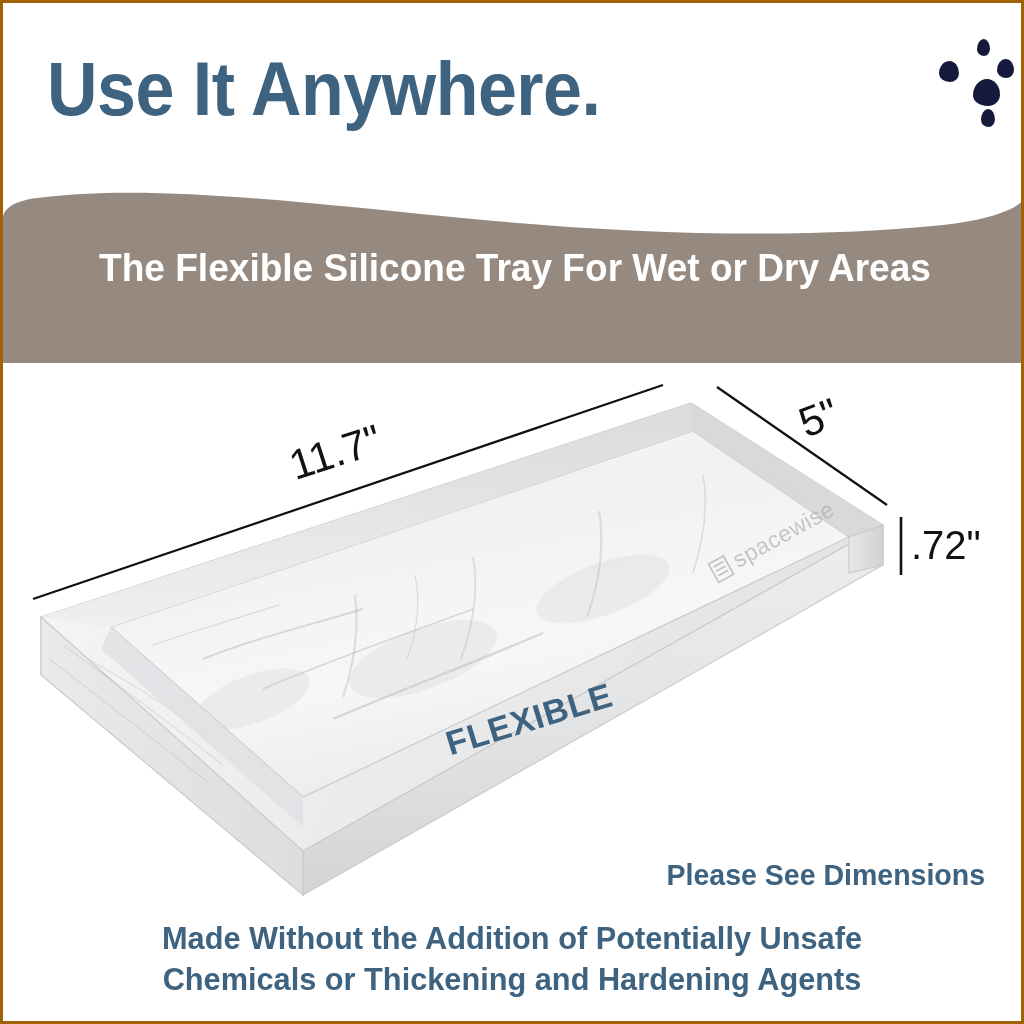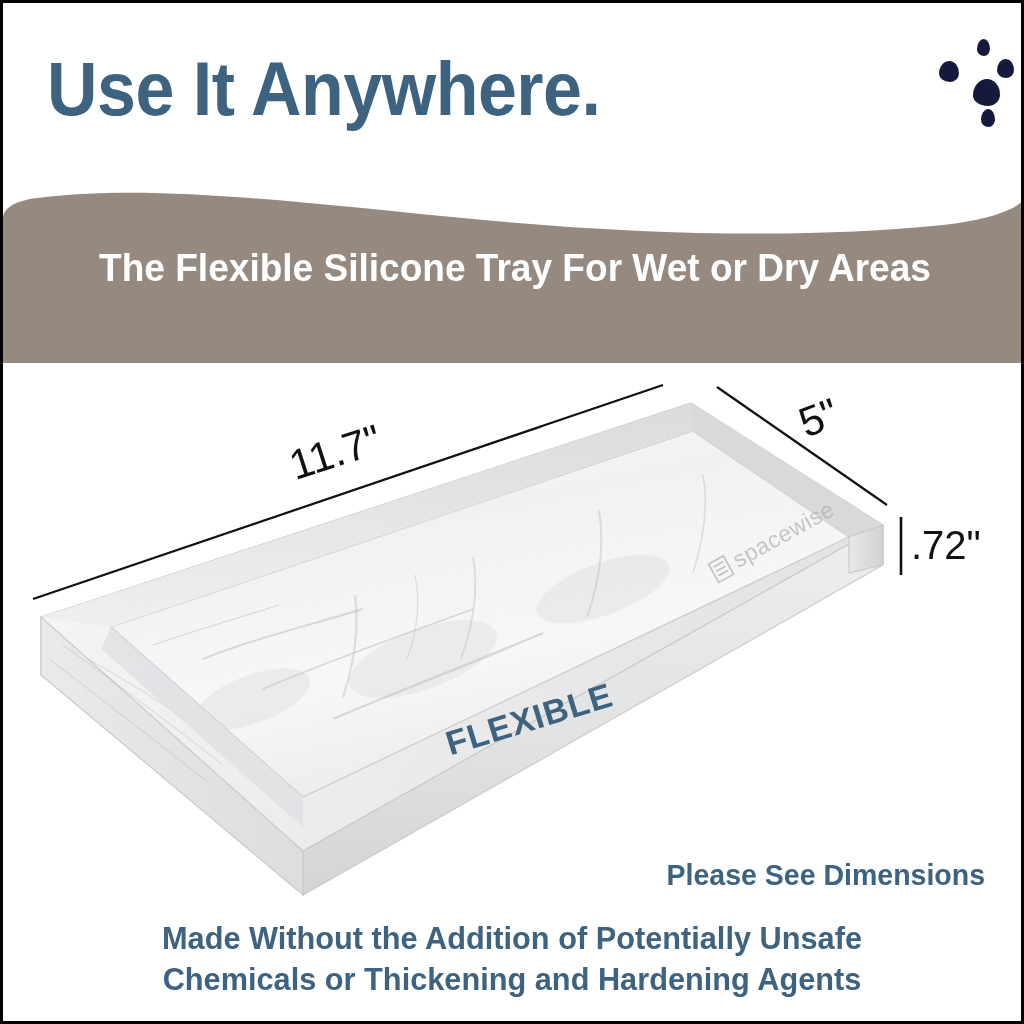--- a/index.html
+++ b/index.html
@@ -8,21 +8,21 @@
     width:1024px;height:1024px;
     background:#ffffff;
     font-family:"Liberation Sans", sans-serif;
     overflow:hidden;
   }
   #stage{
     position:relative;
     width:1024px;height:1024px;
     background:#ffffff;
     box-sizing:border-box;
-    border:3px solid #000000;
+    border:3px solid #a16207;
     overflow:hidden;
   }
 
   
   .headline{
     position:absolute;
     left:44px; top:48px;
     font-size:76px;
     font-weight:700;
     letter-spacing:-0.5px;

